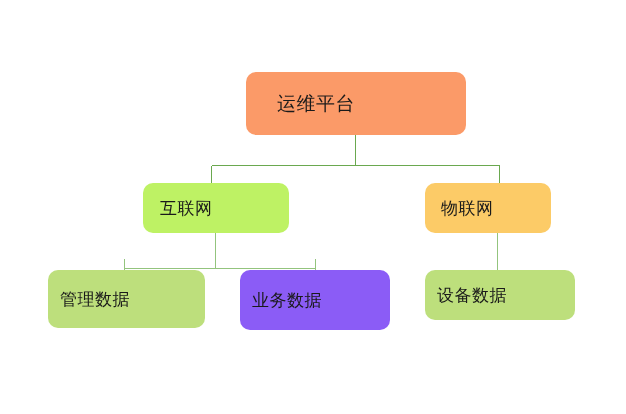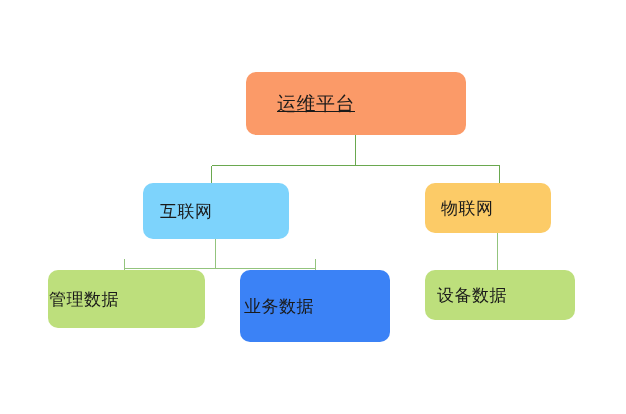--- a/index.html
+++ b/index.html
@@ -44,59 +44,58 @@
   }
   
   #node-root {
     left: 246px;
     top: 72px;
     width: 220px;
     height: 63px;
     background: #fb9a68;
     font-size: 19px;
     padding-left: 31px;
-    text-decoration: underline;
   }
   
   #node-internet {
     left: 143px;
     top: 183px;
     width: 146px;
-    height: 56px;
-    background: #7dd3fc;
+    height: 50px;
+    background: #bef264;
     font-size: 17px;
     padding-left: 17px;
   }
   #node-iot {
     left: 425px;
     top: 183px;
     width: 126px;
     height: 50px;
     background: #fccb67;
     font-size: 17px;
     padding-left: 16px;
   }
   
   #node-mgmt-data {
     left: 48px;
     top: 270px;
     width: 157px;
     height: 58px;
     background: #bddf7c;
     font-size: 17px;
-    padding-left: 1px;
+    padding-left: 12px;
   }
   #node-biz-data {
     left: 240px;
     top: 270px;
     width: 150px;
-    height: 72px;
-    background: #3b82f6;
+    height: 60px;
+    background: #8b5cf6;
     font-size: 17px;
-    padding-left: 4px;
+    padding-left: 12px;
   }
   #node-device-data {
     left: 425px;
     top: 270px;
     width: 150px;
     height: 50px;
     background: #bddf7c;
     font-size: 17px;
     padding-left: 12px;
   }

